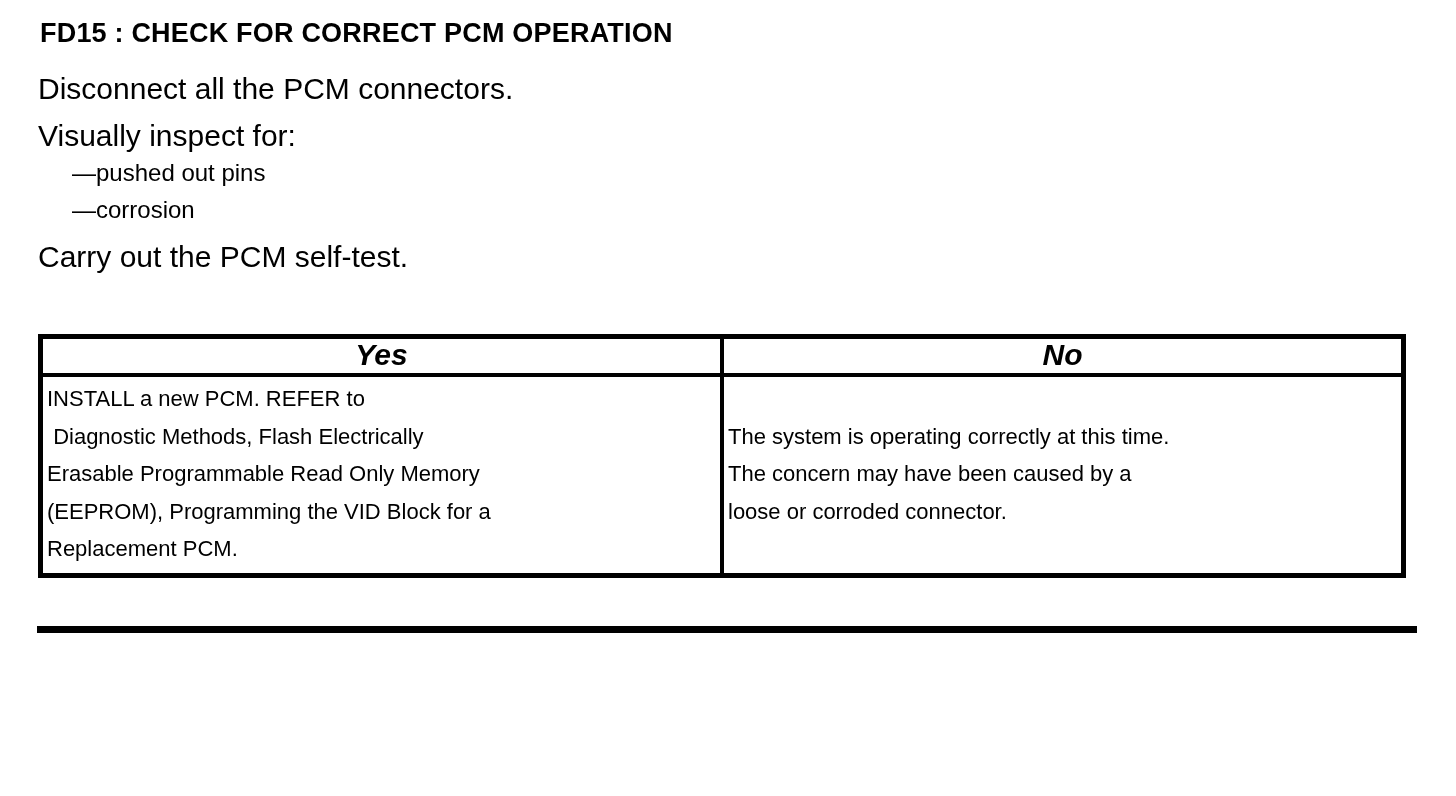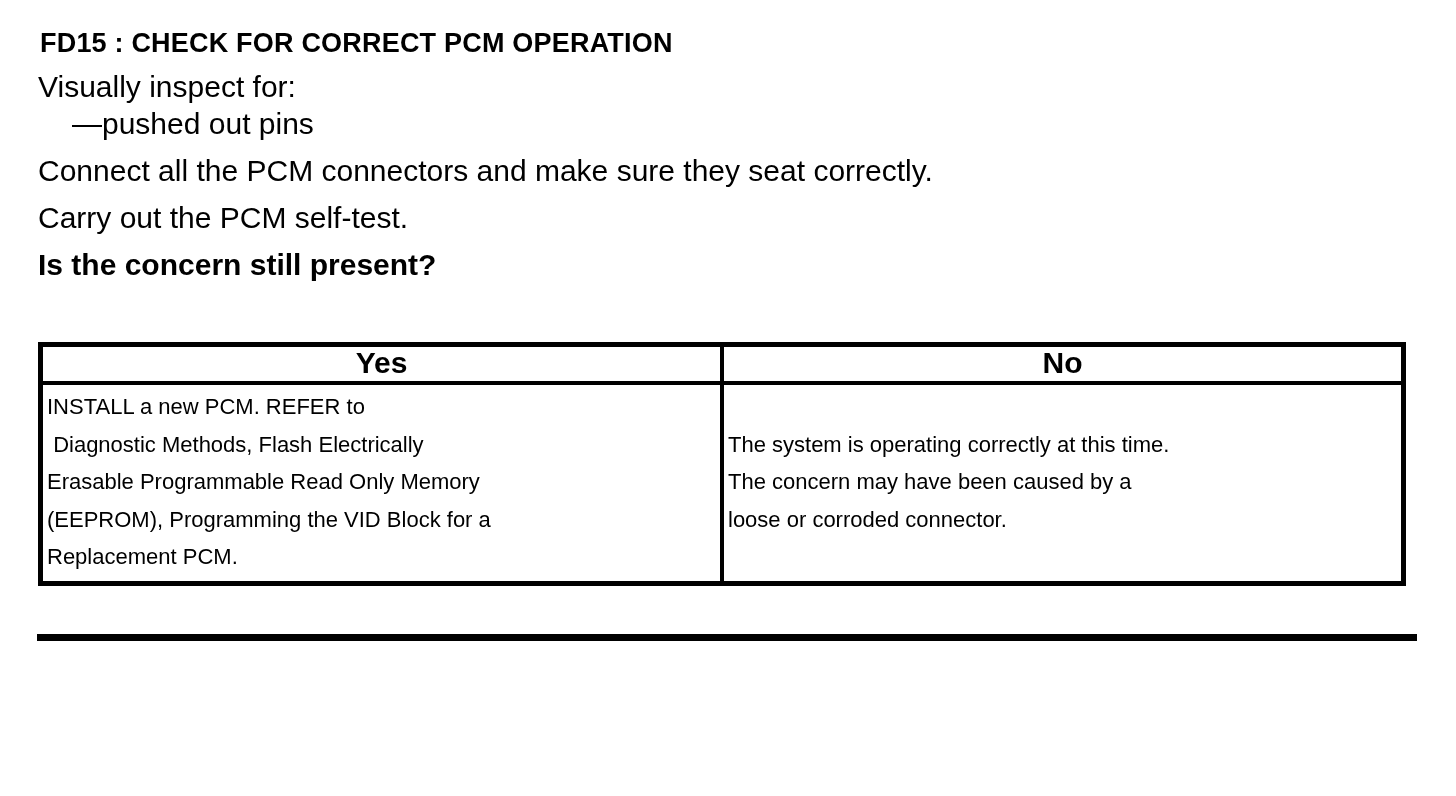--- a/index.html
+++ b/index.html
@@ -9,40 +9,40 @@
     background: #ffffff;
     color: #000000;
     font-family: "Liberation Sans", "DejaVu Sans", sans-serif;
   }
   .page {
     position: relative;
     width: 1456px;
     height: 796px;
     background: #ffffff;
     overflow: hidden;
-    padding: 28px 38px 0 38px;
+    padding: 18px 38px 0 38px;
   }
   .title {
     font-size: 27px;
     line-height: 30px;
     font-weight: bold;
     margin: 0 0 0 2px;
     letter-spacing: 0.2px;
     white-space: pre-wrap;
   }
   .para {
     font-size: 30px;
     line-height: 37px;
     margin: 10px 0 0 0;
     white-space: pre-wrap;
   }
   .para.first { margin-top: 22px; }
   .inspect-list { margin: 0; }
   .inspect-item {
-    font-size: 30px;
+    font-size: 24px;
     line-height: 37px;
     padding-left: 34px;
     white-space: pre-wrap;
   }
   .question {
     font-weight: bold;
   }
   table.decision {
     margin-top: 59px;
     width: 1368px;
@@ -54,20 +54,21 @@
     border: 4px solid #000000;
     width: 50%;
   }
   table.decision { border: 5px solid #000000; }
   table.decision th {
     font-size: 30px;
     line-height: 30px;
     font-weight: bold;
     text-align: center;
     padding: 1px 0 3px 0;
+    font-style: italic;
   }
   table.decision td {
     font-size: 22px;
     line-height: 37.5px;
     white-space: pre-wrap;
     padding: 3px 4px 5px 4px;
   }
   td.cell-yes { vertical-align: top; }
   td.cell-no  { vertical-align: middle; padding-left: 6px; }
   .bottom-rule {
@@ -77,33 +78,33 @@
     background: #000000;
   }
 </style>
 </head>
 <body>
 
 <div class="page">
 
   <div class="title">FD15 : CHECK FOR CORRECT PCM OPERATION</div>
 
+  <div class="para first">Disconnect all the PCM connectors.</div>
 
   <div class="para">Visually inspect for:</div>
 
   <div class="inspect-list">
     <div class="inspect-item">—pushed out pins</div>
+    <div class="inspect-item">—corrosion</div>
   </div>
 
-  <div class="para">Connect all the PCM connectors and make sure they seat correctly.</div>
 
   <div class="para">Carry out the PCM self-test.</div>
 
 
-  <div class="para question">Is the concern still present?</div>
 
   <table class="decision">
     <thead>
       <tr>
         <th>Yes</th>
         <th>No</th>
       </tr>
     </thead>
     <tbody>
       <tr>

